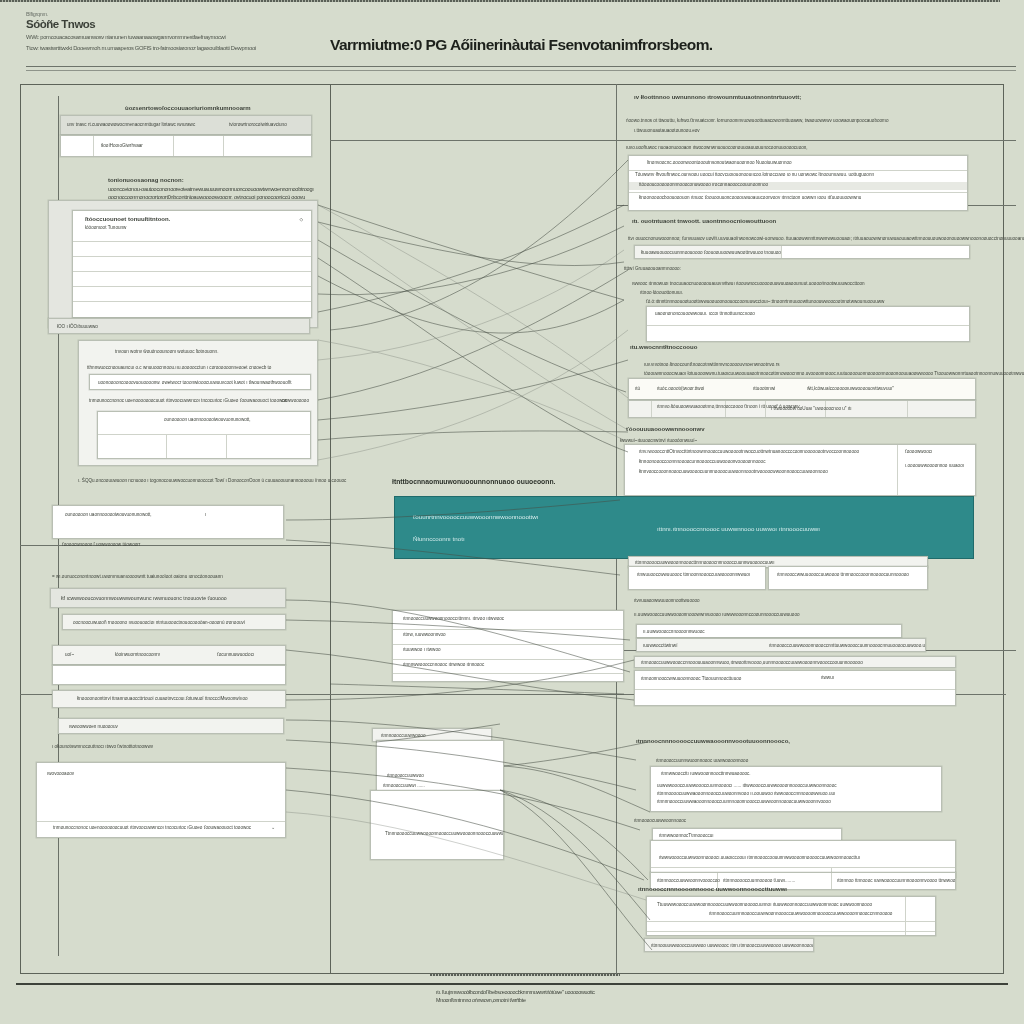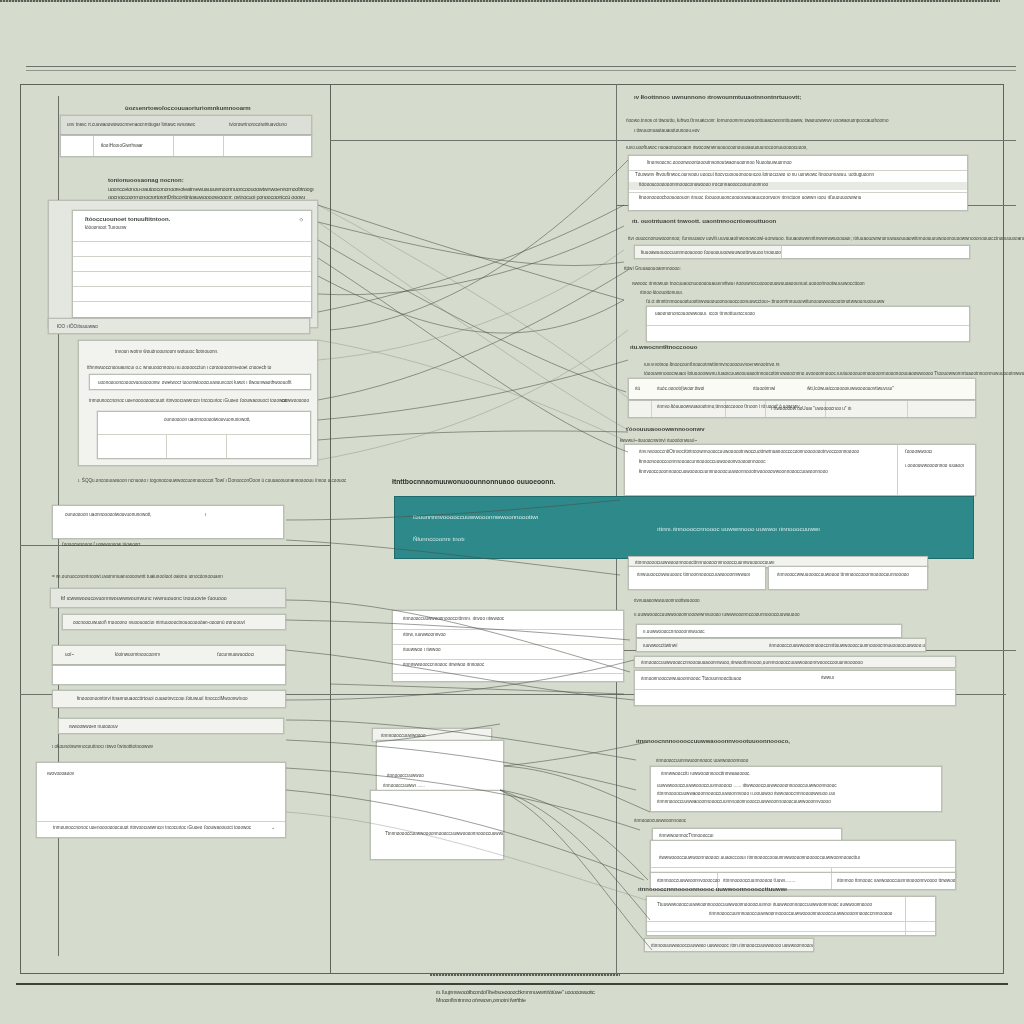--- a/index.html
+++ b/index.html
@@ -92,20 +92,27 @@
   #footer-rule{ position:absolute; left:16px; top:983px; width:992px; height:1.6px; background:#3d423a; }
   #footer-dots{ position:absolute; left:430px; top:974px; width:190px; height:2px;
       background:repeating-linear-gradient(90deg,#5a6057 0 2px,#c3c9bb 2px 3px); filter:blur(0.4px);}
   #footer{ position:absolute; left:436px; top:988px; width:400px; }
   #footer .tx{ font-size:5.4px; line-height:8px; }
 </style>
 </head>
 <body>
 
 <div id="page-header">
+  <div id="hdr-left">
+    <span class="tx dim l0">Bîfigrqnm.</span>
+    <span class="tx l1">Sóòñe Tnwos</span>
+    <span class="tx mid l2">WWt: pomcouacacosamuanwosv nianunen tuwaanaaowgannvommnestfaefnaymocwi</span>
+    <span class="tx mid l3">Ttow:  twastwrtttwxkt  Dooewmoh.m.umaaperos  GOFIS  tro-fatmoosiaronoz  lagaxouiblaotti Dewpmooi</span>
+  </div>
+  <div id="doc-title">Varrmiutme:0 PG Aőiinerinàutai Fsenvotanimfrorsbeom.</div>
 </div>
 
 <div class="hrule" id="rule-a"></div>
 <div class="hrule" id="rule-b"></div>
 <div id="rule-c"></div>
 
 <div id="frame"></div>
 <div class="vline" id="v-left"></div>
 <div class="vline" id="v-mid"></div>
 <div class="vline" id="v-right"></div>

